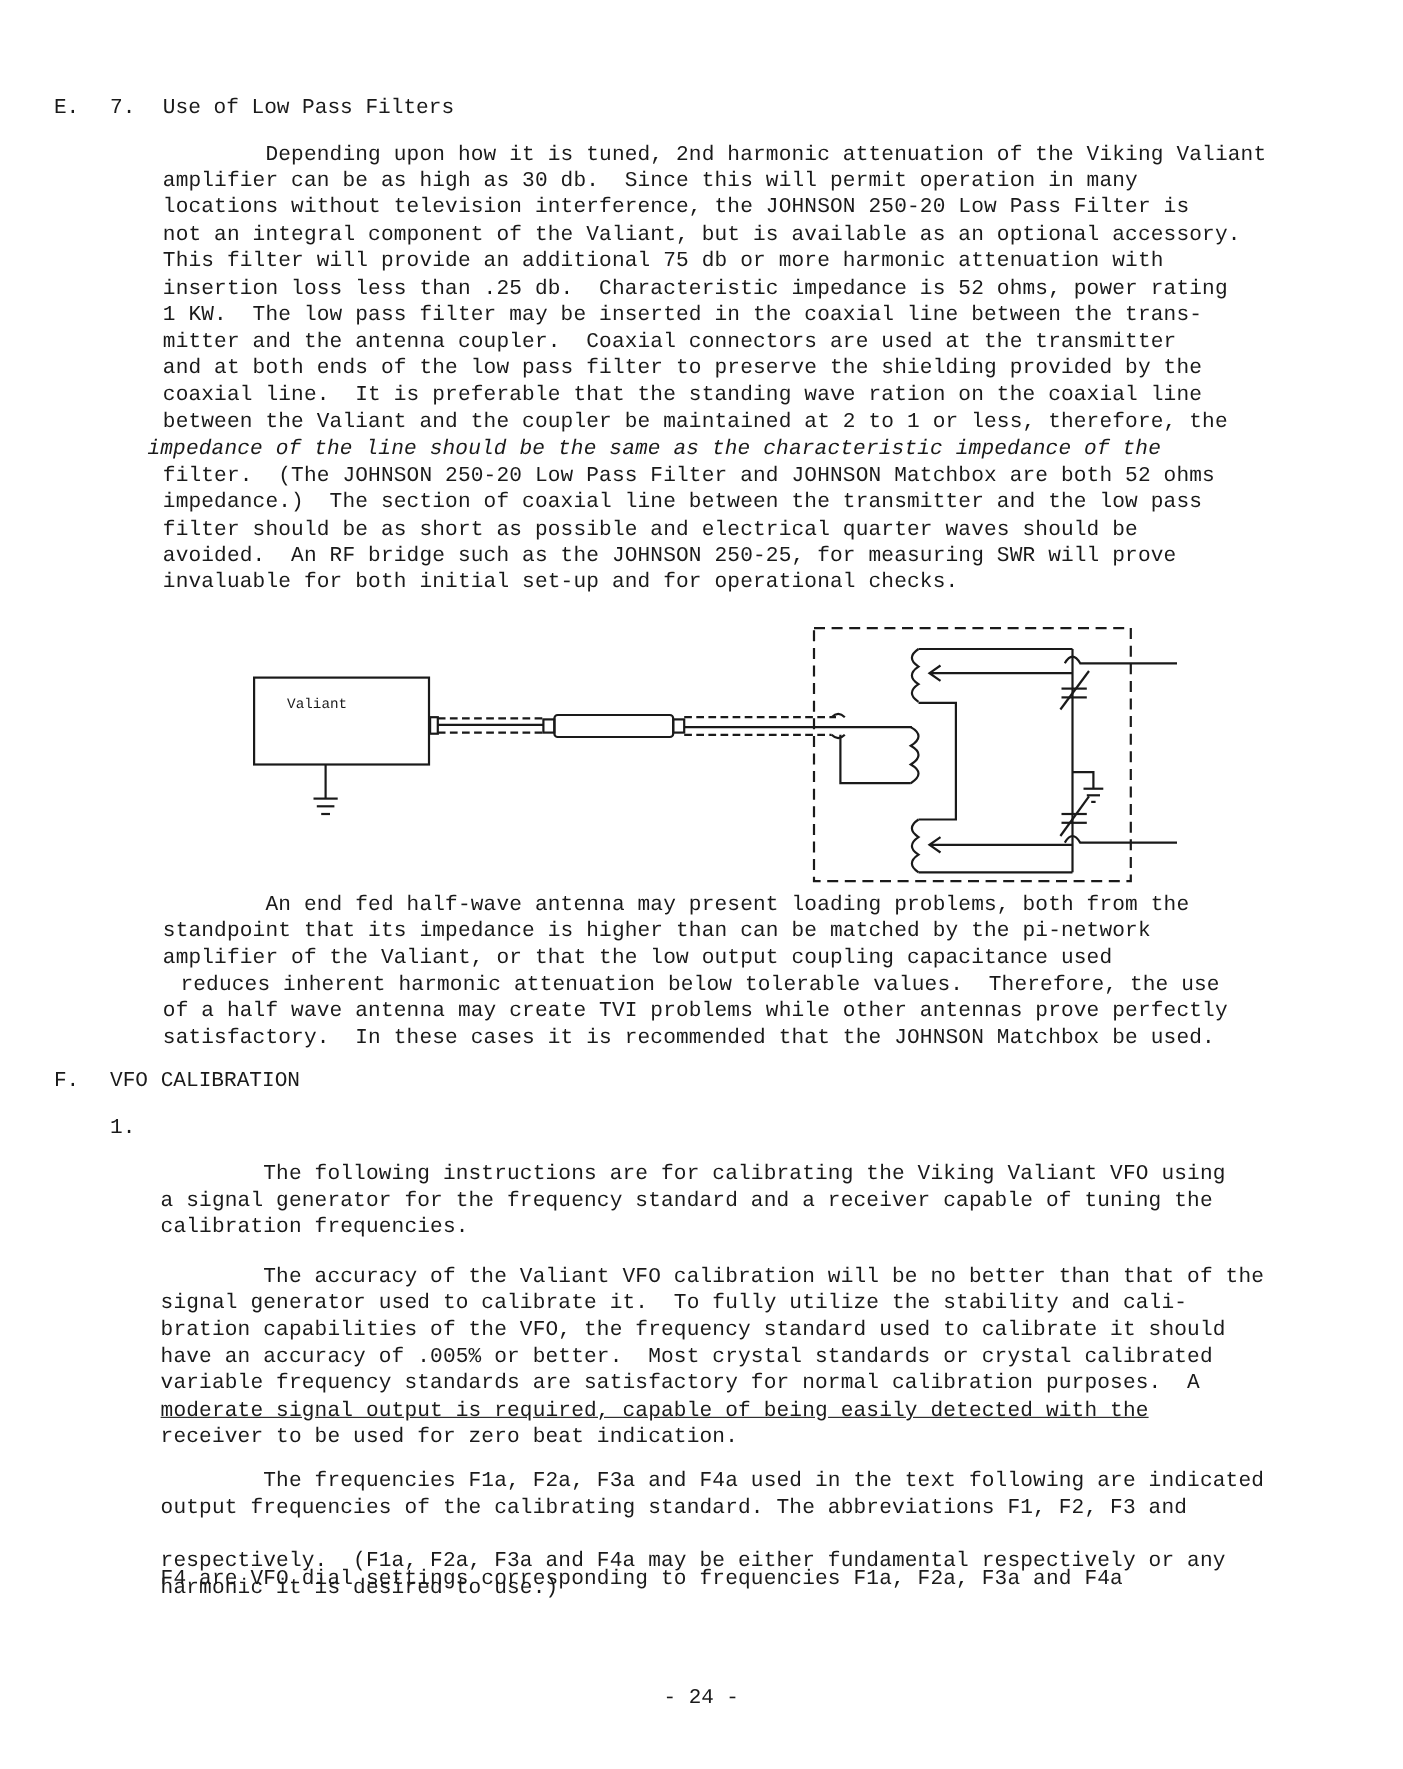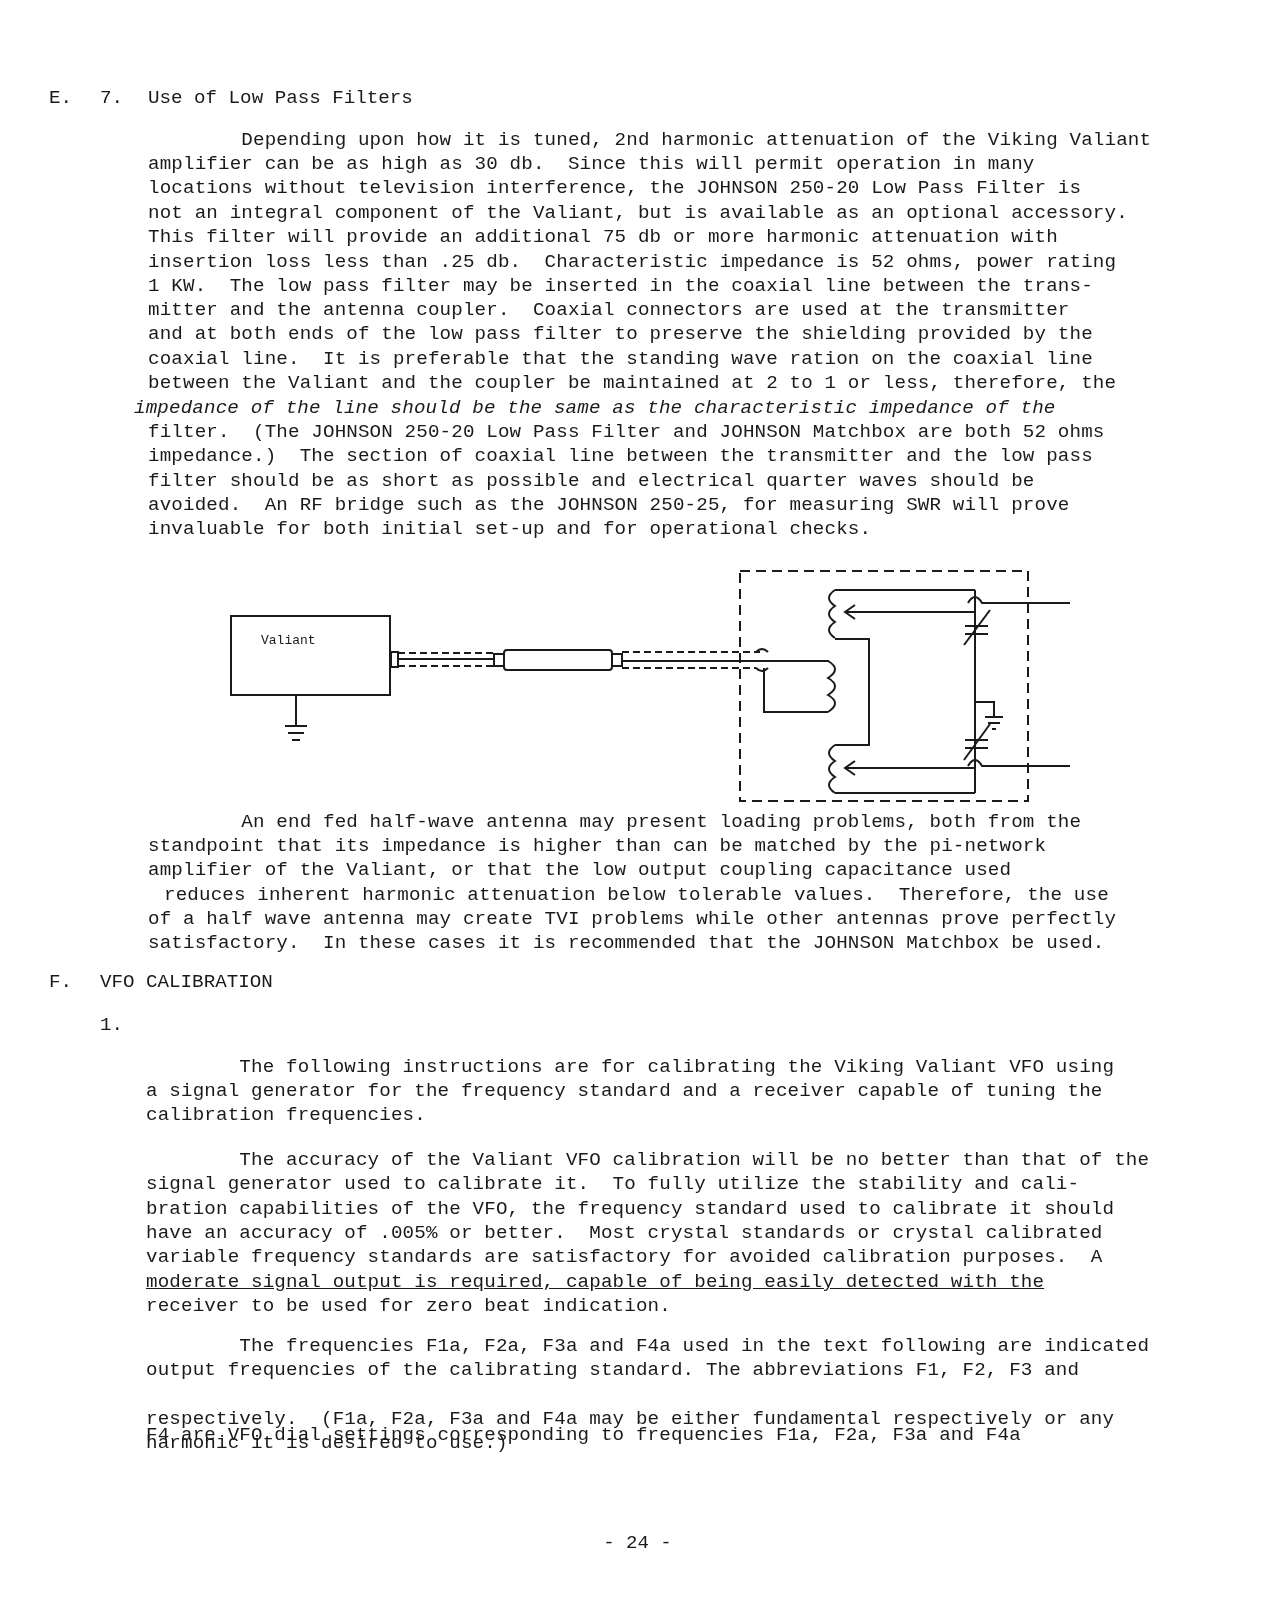--- a/index.html
+++ b/index.html
@@ -137,21 +137,21 @@
     <div class="line" style="left:146px; top:1055px;">        The following instructions are for calibrating the Viking Valiant VFO using</div>
     <div class="line" style="left:146px; top:1079px;">a signal generator for the frequency standard and a receiver capable of tuning the</div>
     <div class="line" style="left:146px; top:1103px;">calibration frequencies.</div>
   </div>
 
   <div>
     <div class="line" style="left:146px; top:1148px;">        The accuracy of the Valiant VFO calibration will be no better than that of the</div>
     <div class="line" style="left:146px; top:1172px;">signal generator used to calibrate it.  To fully utilize the stability and cali-</div>
     <div class="line" style="left:146px; top:1197px;">bration capabilities of the VFO, the frequency standard used to calibrate it should</div>
     <div class="line" style="left:146px; top:1221px;">have an accuracy of .005% or better.  Most crystal standards or crystal calibrated</div>
-    <div class="line" style="left:146px; top:1245px;">variable frequency standards are satisfactory for avoided calibration purposes.  A</div>
+    <div class="line" style="left:146px; top:1245px;">variable frequency standards are satisfactory for normal calibration purposes.  A</div>
     <div class="line" style="left:146px; top:1270px;text-decoration:underline;">moderate signal output is required, capable of being easily detected with the</div>
     <div class="line" style="left:146px; top:1294px;">receiver to be used for zero beat indication.</div>
   </div>
 
   <div>
     <div class="line" style="left:146px; top:1334px;">        The frequencies F1a, F2a, F3a and F4a used in the text following are indicated</div>
     <div class="line" style="left:146px; top:1358px;">output frequencies of the calibrating standard. The abbreviations F1, F2, F3 and</div>
     <div class="line" style="left:146px; top:1383px;margin-top:40px;">F4 are VFO dial settings corresponding to frequencies F1a, F2a, F3a and F4a</div>
     <div class="line" style="left:146px; top:1407px;">respectively.  (F1a, F2a, F3a and F4a may be either fundamental respectively or any</div>
     <div class="line" style="left:146px; top:1431px;">harmonic it is desired to use.)</div>

